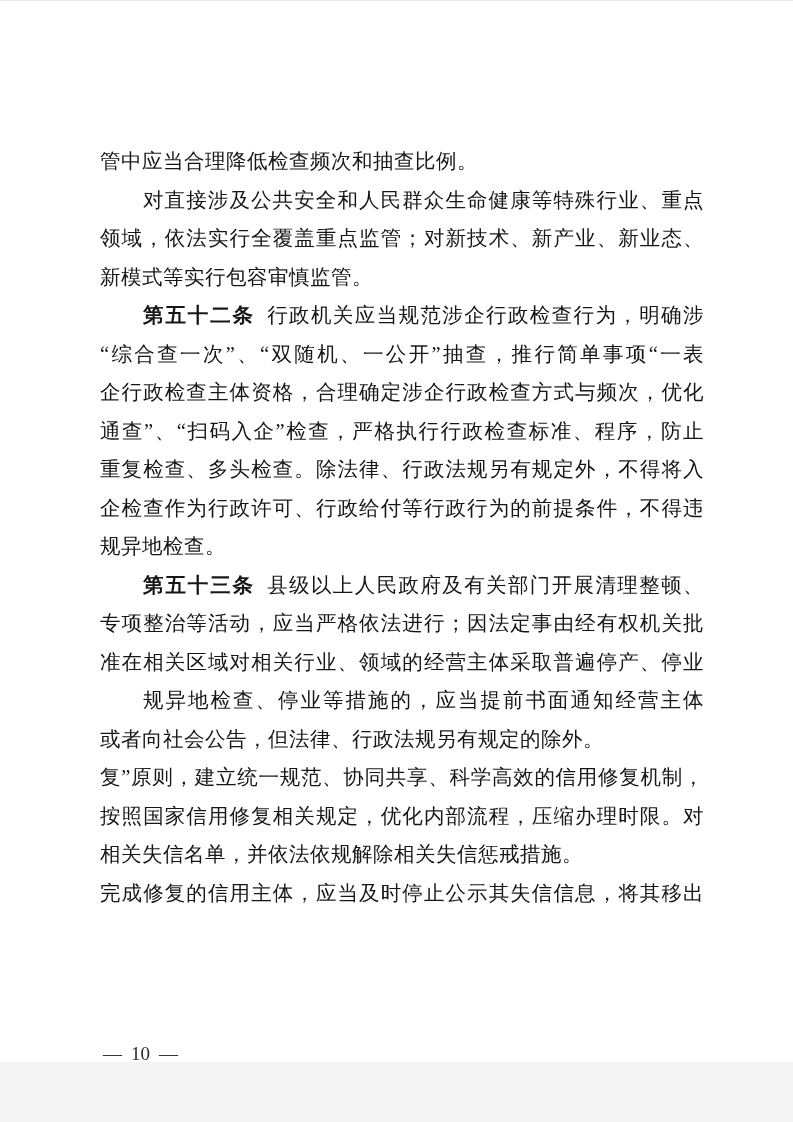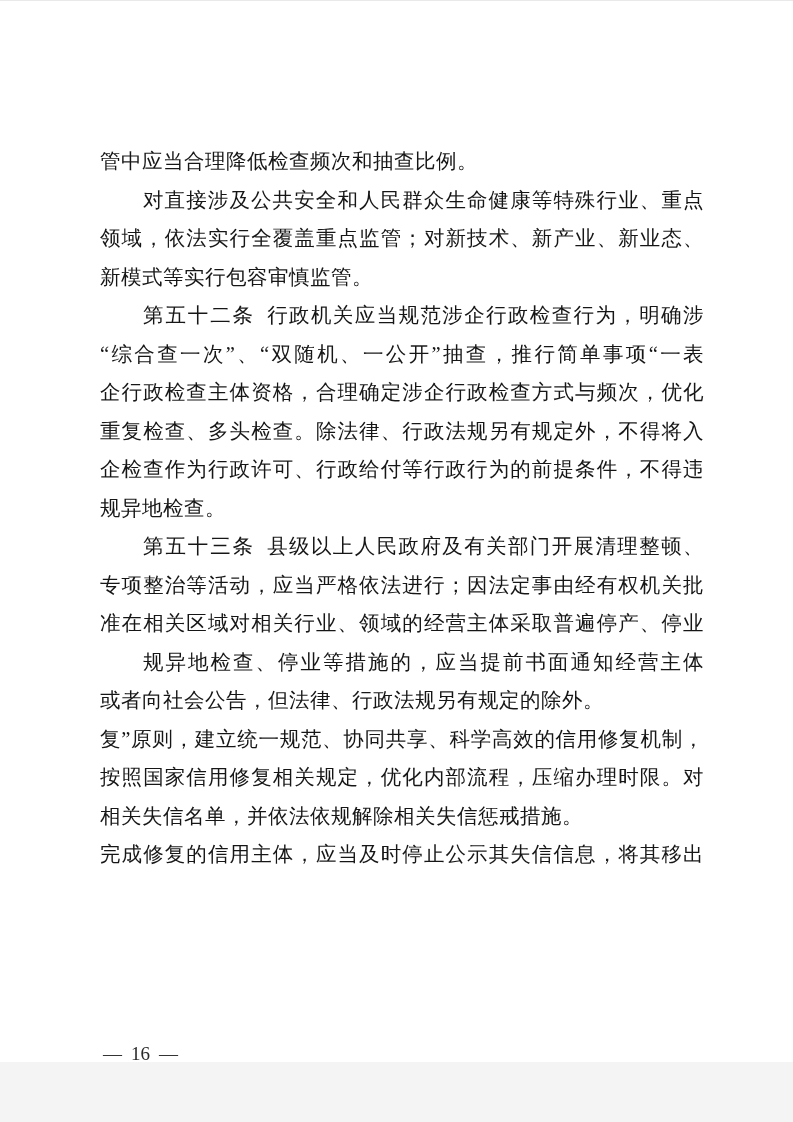--- a/index.html
+++ b/index.html
@@ -40,21 +40,21 @@
   .line.end {
     text-align-last: left;
   }
   .line.indent {
     padding-left: 43px;
   }
   .seg {
     font-weight: normal;
   }
   .seg.bold {
-    font-weight: 400;
+    font-weight: 700;
     font-family: "Liberation Sans", "DejaVu Sans", sans-serif;
     margin-right: 0.6em;
     letter-spacing: 1px;
   }
   .footer {
     position: absolute;
     left: 103px;
     top: 1040px;
     height: 26px;
     line-height: 26px;
@@ -77,33 +77,34 @@
 <div class="page">
 
   <div class="doc-body">
       <div class="line end"><span class="seg">管中应当合理降低检查频次和抽查比例。</span></div>
       <div class="line indent"><span class="seg">对直接涉及公共安全和人民群众生命健康等特殊行业、重点</span></div>
       <div class="line"><span class="seg">领域，依法实行全覆盖重点监管；对新技术、新产业、新业态、</span></div>
       <div class="line end"><span class="seg">新模式等实行包容审慎监管。</span></div>
       <div class="line indent"><span class="seg bold">第五十二条</span><span class="seg">行政机关应当规范涉企行政检查行为，明确涉</span></div>
       <div class="line"><span class="seg">“综合查一次”、“双随机、一公开”抽查，推行简单事项“一表</span></div>
       <div class="line"><span class="seg">企行政检查主体资格，合理确定涉企行政检查方式与频次，优化</span></div>
+      <div class="line"><span class="seg">通查”、“扫码入企”检查，严格执行行政检查标准、程序，防止</span></div>
       <div class="line"><span class="seg">重复检查、多头检查。除法律、行政法规另有规定外，不得将入</span></div>
       <div class="line"><span class="seg">企检查作为行政许可、行政给付等行政行为的前提条件，不得违</span></div>
       <div class="line end"><span class="seg">规异地检查。</span></div>
       <div class="line indent"><span class="seg bold">第五十三条</span><span class="seg">县级以上人民政府及有关部门开展清理整顿、</span></div>
       <div class="line"><span class="seg">专项整治等活动，应当严格依法进行；因法定事由经有权机关批</span></div>
       <div class="line"><span class="seg">准在相关区域对相关行业、领域的经营主体采取普遍停产、停业</span></div>
       <div class="line indent"><span class="seg">规异地检查、停业等措施的，应当提前书面通知经营主体</span></div>
       <div class="line end"><span class="seg">或者向社会公告，但法律、行政法规另有规定的除外。</span></div>
       <div class="line"><span class="seg">复”原则，建立统一规范、协同共享、科学高效的信用修复机制，</span></div>
       <div class="line"><span class="seg">按照国家信用修复相关规定，优化内部流程，压缩办理时限。对</span></div>
       <div class="line end"><span class="seg">相关失信名单，并依法依规解除相关失信惩戒措施。</span></div>
       <div class="line"><span class="seg">完成修复的信用主体，应当及时停止公示其失信信息，将其移出</span></div>
     </div>
 
   <div class="footer">
     <span class="dash">—</span>
-    <span class="page-num">16</span>
+    <span class="page-num">10</span>
     <span class="dash">—</span>
   </div>
 
 </div>
 
 </body></html>

